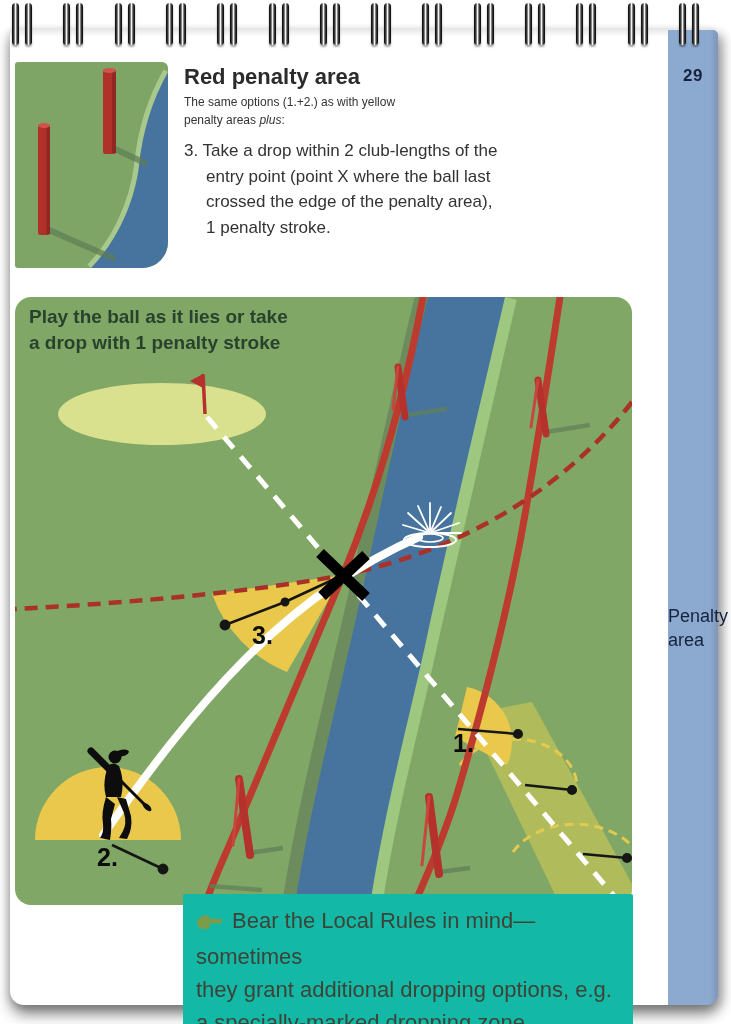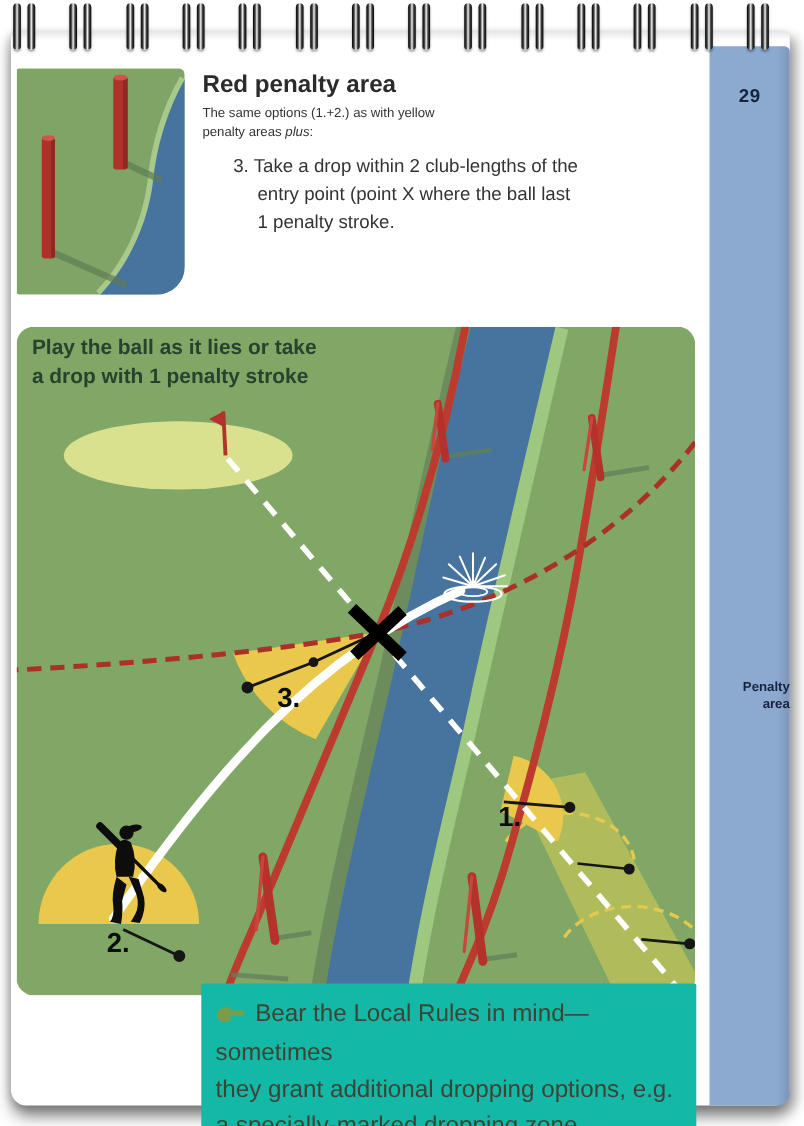--- a/index.html
+++ b/index.html
@@ -30,39 +30,39 @@
   .binding{position:absolute;left:0;top:3px;width:731px;height:46px;z-index:30;}
   .wire-pair{position:absolute;top:0;display:flex;gap:6px;}
   .wire{
     width:7px;height:42px;border-radius:3.5px 3.5px 3px 3px;
     background:linear-gradient(90deg,#050505 0%,#3c3c3c 26%,#f2f2f2 50%,#3c3c3c 74%,#050505 100%);
     box-shadow:0 2px 2px rgba(0,0,0,.35);
   }
 
   
   .sidebar{
-    position:absolute;top:14px;right:0;width:73px;bottom:0;
+    position:absolute;top:2px;right:0;width:50px;bottom:0;
     background:linear-gradient(90deg,#8ca9cf 0%,#8ca9cf 84%,#7d96b9 100%);
     border-radius:0 5px 11px 0;
   }
   .page-number{
     margin-top:36px;text-align:center;
     font-weight:bold;font-size:17px;color:#16233f;letter-spacing:.5px;
   }
   .sidebar-label{
-    position:absolute;top:574px;left:0;width:100%;text-align:right;
-    font-weight:bold;font-size:12px;color:#16233f;line-height:1.35;
+    position:absolute;top:574px;left:0;width:100%;text-align:left;
+    font-weight:normal;font-size:18px;color:#16233f;line-height:1.35;
   }
   .sidebar-label span{display:block;}
 
   
   .intro{position:absolute;left:174px;top:36px;width:470px;color:#333333;}
   .intro .title{font-size:22px;font-weight:bold;color:#2b2b2b;margin:0 0 3px 0;}
   .intro .line{font-size:12px;line-height:1.5;}
-  .intro .item3{margin-top:9px;font-size:17px;line-height:1.5;margin-left:28px;}
+  .intro .item3{margin-top:9px;font-size:17px;line-height:1.5;}
   .intro .item3 .cont{padding-left:22px;display:block;}
   .intro .it{font-style:italic;}
 
   
   .hero{
     position:absolute;left:5px;top:34px;width:153px;height:206px;
     border-radius:3px 6px 26px 3px;overflow:hidden;
   }
 
   
@@ -132,20 +132,21 @@
       </svg>
     </div>
 
     <div class="intro">
       <div class="title">Red penalty area</div>
       <div class="line">The same options (1.+2.) as with yellow</div>
       <div class="line"><span>penalty areas </span><span class="it">plus</span><span>:</span></div>
       <div class="item3">
         <span>3. Take a drop within 2 club-lengths of the</span>
         <span class="cont">entry point (point X where the ball last</span>
+        <span class="cont">crossed the edge of the penalty area),</span>
         <span class="cont">1 penalty stroke.</span>
       </div>
     </div>
 
     <div class="main-illo">
       <svg width="617" height="608" viewBox="0 0 617 608">
         <rect x="0" y="0" width="617" height="608" fill="#81a766"></rect>
 
         <g>
           <path d="M413,0 C394,77 372,180 347,295 C322,407 295,510 280,608" fill="none" stroke="#6d8c5e" stroke-width="26"></path>

